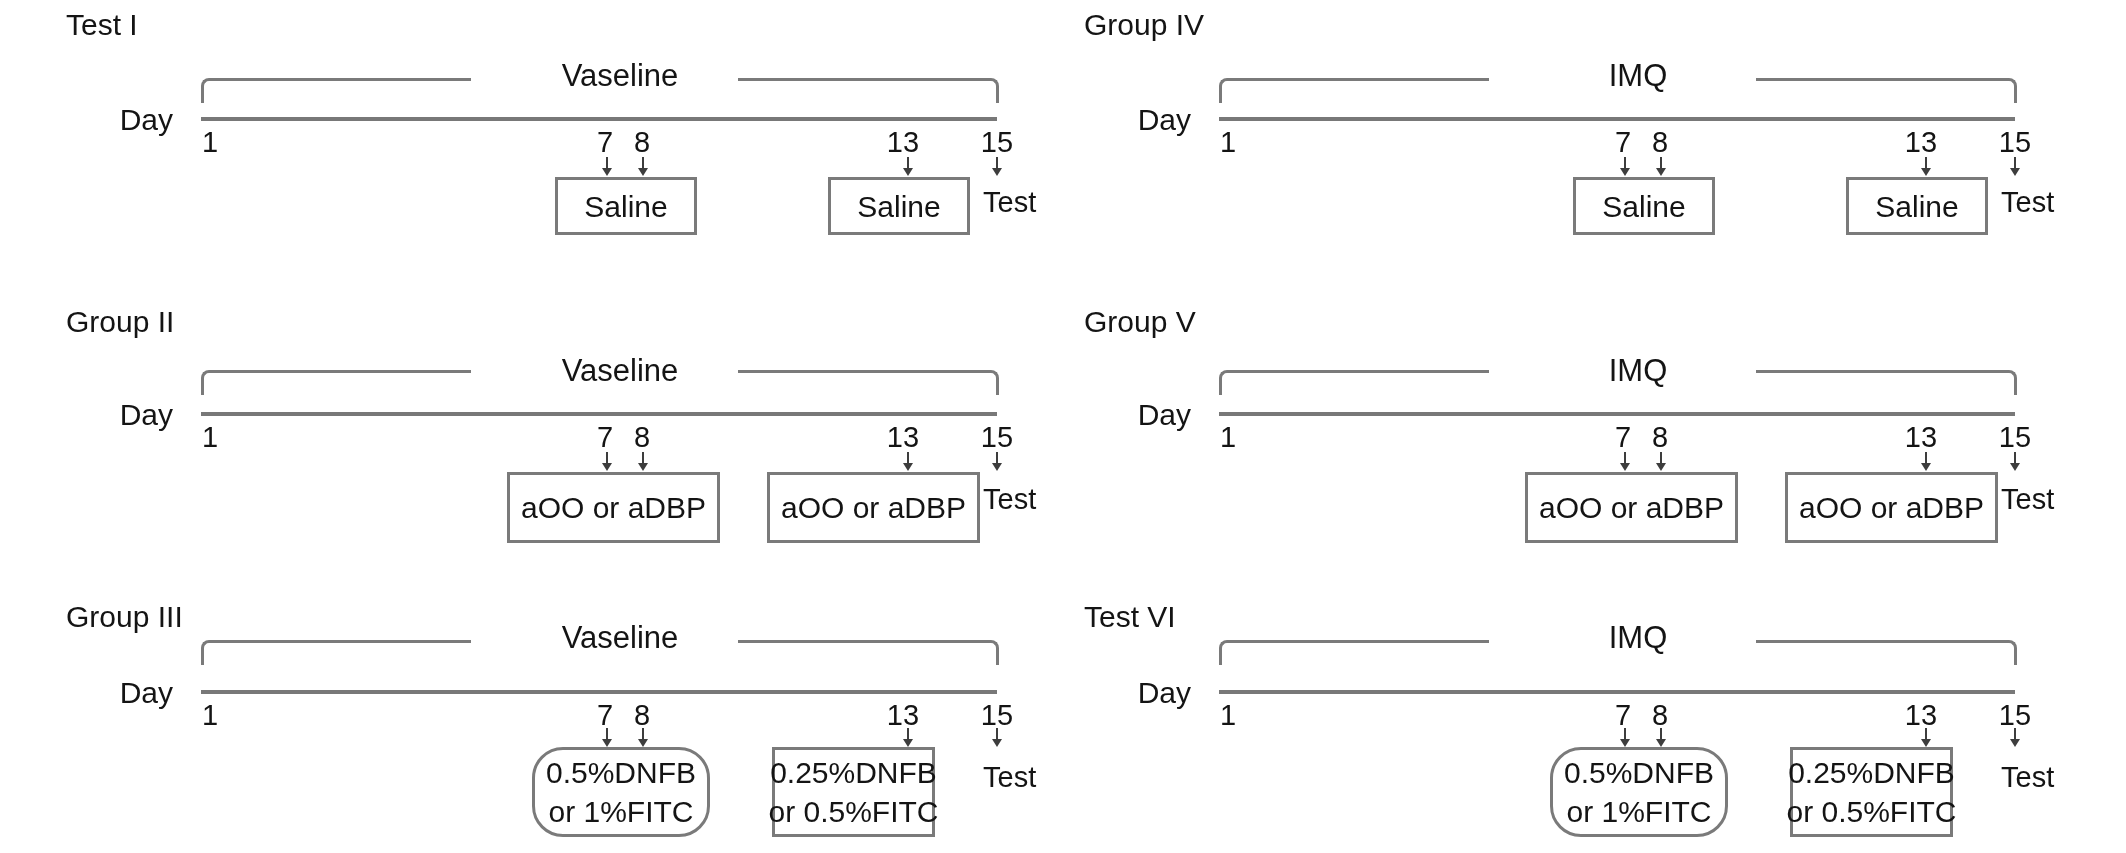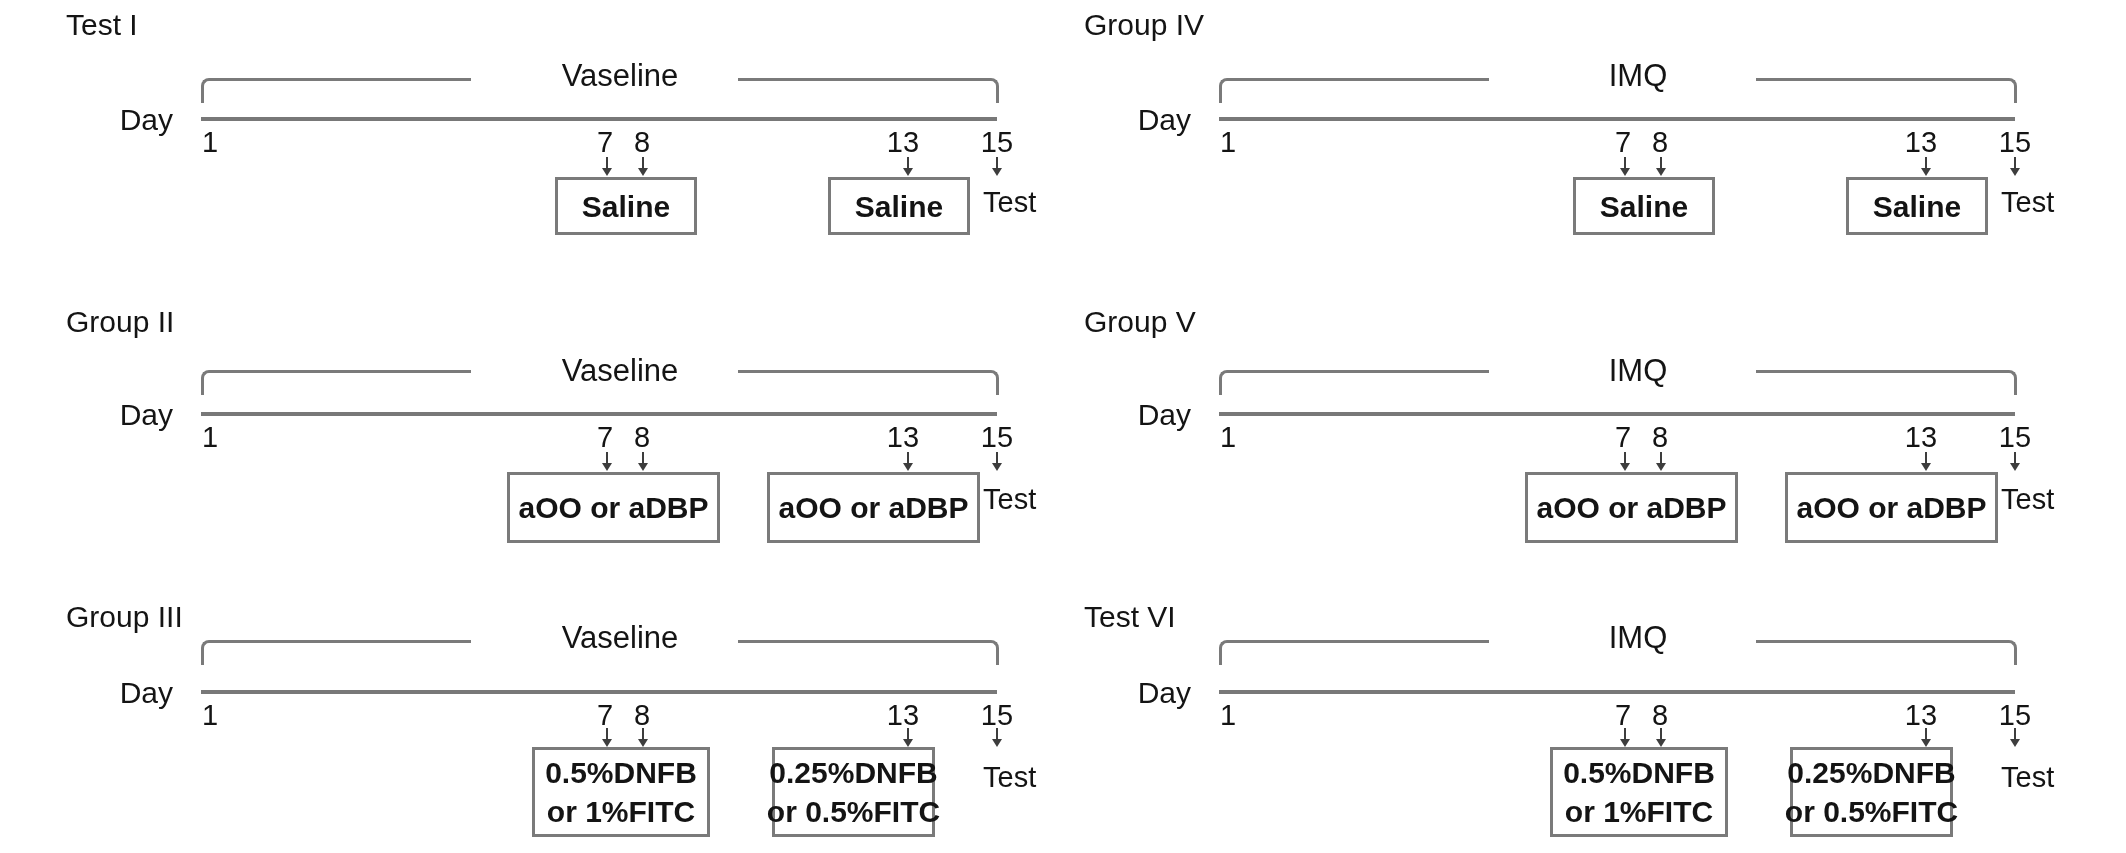--- a/index.html
+++ b/index.html
@@ -21,33 +21,33 @@
   .treat{position:absolute;left:440px;width:300px;text-align:center;font-size:31px;}
   .tick{position:absolute;font-size:29px;width:60px;text-align:center;}
   .t1{left:150px;} .t7{left:545px;} .t8{left:582px;} .t13{left:843px;} .t15{left:937px;}
   .arrow{position:absolute;width:12px;display:flex;flex-direction:column;align-items:center;}
   .a7{left:571px;} .a8{left:607px;} .a13{left:872px;} .a15{left:961px;}
   .stem{width:2px;height:11px;background:#3d3d3d;}
   .head{width:0;height:0;border-left:5px solid transparent;border-right:5px solid transparent;
     border-top:8px solid #3d3d3d;}
   .box{position:absolute;box-sizing:border-box;border:3px solid #7a7a7a;background:#fff;
     display:flex;flex-direction:column;align-items:center;justify-content:center;
-    font-size:30px;line-height:39px;text-align:center;white-space:nowrap;font-weight:bold;}
+    font-size:30px;line-height:39px;text-align:center;white-space:nowrap;}
   .testlab{position:absolute;left:953px;font-size:29px;white-space:nowrap;}
 
   .r1 .daylab{top:103px;}  .r2 .daylab{top:101px;}  .r3 .daylab{top:84px;}
   .r1 .timeline{top:117px;}.r2 .timeline{top:115px;}.r3 .timeline{top:98px;}
   .r1 .bracketL,.r1 .bracketR{top:78px;} .r2 .bracketL,.r2 .bracketR{top:73px;} .r3 .bracketL,.r3 .bracketR{top:48px;}
   .r1 .treat{top:58px;}    .r2 .treat{top:56px;}    .r3 .treat{top:28px;}
   .r1 .tick{top:126px;}    .r2 .tick{top:124px;}    .r3 .tick{top:107px;}
   .r1 .arrow{top:157px;}   .r2 .arrow{top:155px;}   .r3 .arrow{top:136px;}
   .r1 .box{top:177px;height:58px;} .r2 .box{top:175px;height:71px;} .r3 .box{top:155px;height:90px;}
   .r1 .box1{left:525px;width:142px;} .r1 .box2{left:798px;width:142px;}
   .r2 .box1{left:477px;width:213px;} .r2 .box2{left:737px;width:213px;}
-  .r3 .box1{left:502px;width:178px;} .r3 .box2{left:742px;width:163px;}
+  .r3 .box1{left:502px;width:178px;border-radius:31px;} .r3 .box2{left:742px;width:163px;}
   .r1 .testlab{top:186px;} .r2 .testlab{top:186px;} .r3 .testlab{top:169px;}
 </style>
 </head>
 <body>
 
 <div class="panel cL r1">
   <div class="glabel">Test I</div>
   <div class="bracketL"></div>
   <div class="treat">Vaseline</div>
   <div class="bracketR"></div>

